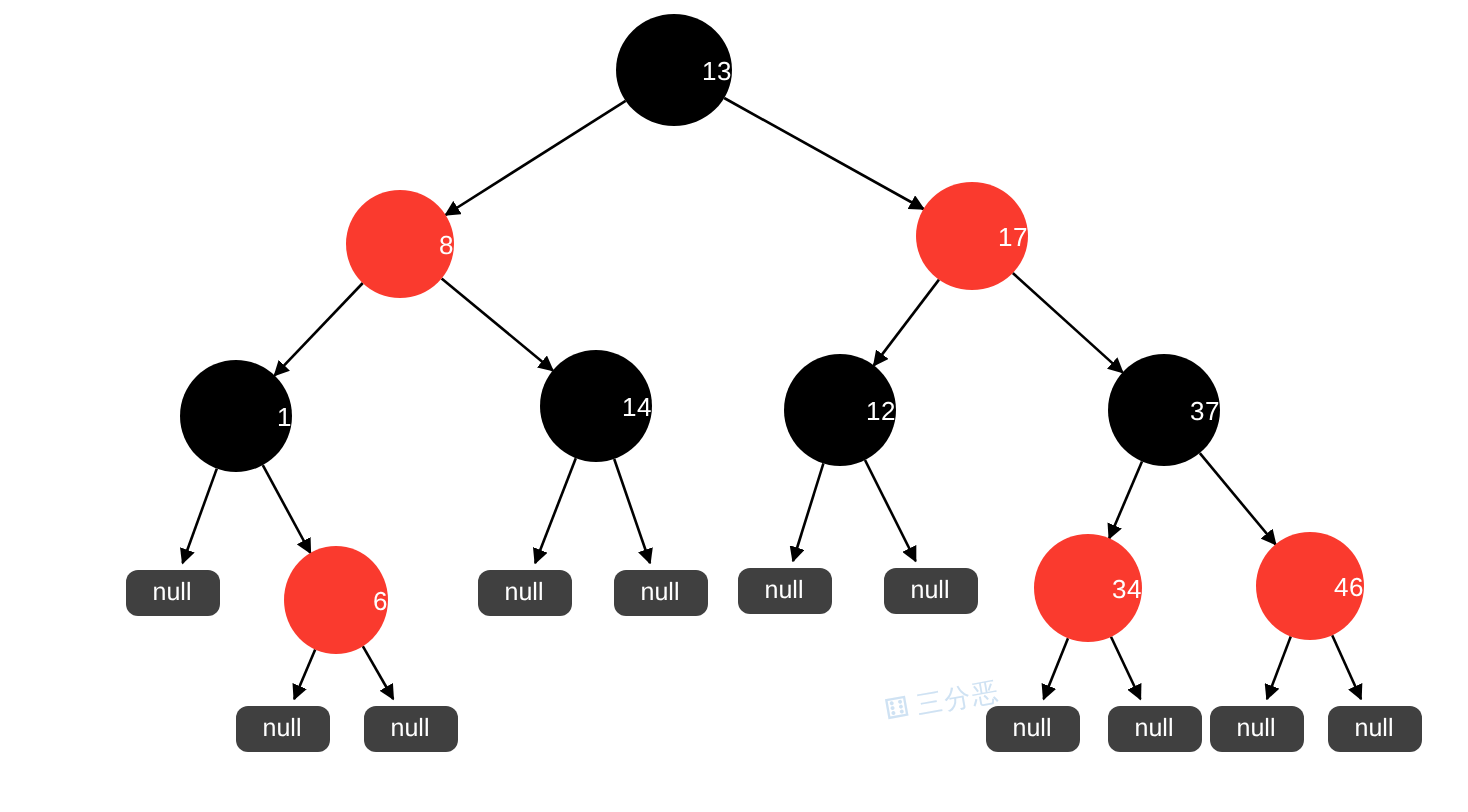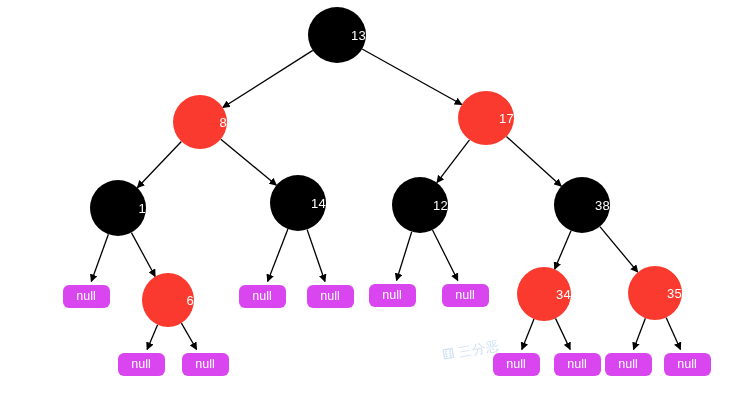--- a/index.html
+++ b/index.html
@@ -35,21 +35,21 @@
     font-size: 13px;
     line-height: 1;
     letter-spacing: 0.3px;
     z-index: 3;
   }
   .node.black { background: #000000; }
   .node.red   { background: #fa3a2e; }
 
   .leaf {
     position: absolute;
-    background: #d946ef;
+    background: #404040;
     color: #ffffff;
     border-radius: 6px;
     display: flex;
     align-items: center;
     justify-content: center;
     font-size: 12.5px;
     font-weight: normal;
     line-height: 1;
     z-index: 3;
   }
@@ -119,30 +119,30 @@
       <div class="node black" style="left: 90px; top: 180px; width: 56px; height: 56px;">
         <span>1</span>
       </div>
       <div class="node black" style="left: 270px; top: 175px; width: 56px; height: 56px;">
         <span>14</span>
       </div>
       <div class="node black" style="left: 392px; top: 177px; width: 56px; height: 56px;">
         <span>12</span>
       </div>
       <div class="node black" style="left: 554px; top: 177px; width: 56px; height: 56px;">
-        <span>38</span>
+        <span>37</span>
       </div>
       <div class="node red" style="left: 142px; top: 273px; width: 52px; height: 54px;">
         <span>6</span>
       </div>
       <div class="node red" style="left: 517px; top: 267px; width: 54px; height: 54px;">
         <span>34</span>
       </div>
       <div class="node red" style="left: 628px; top: 266px; width: 54px; height: 54px;">
-        <span>35</span>
+        <span>46</span>
       </div>
     </div>
   <div id="leaf-layer">
       <div class="leaf" style="left: 62.5px; top: 284.5px; width: 47px; height: 23px;">
         <span>null</span>
       </div>
       <div class="leaf" style="left: 238.5px; top: 284.5px; width: 47px; height: 23px;">
         <span>null</span>
       </div>
       <div class="leaf" style="left: 306.5px; top: 284.5px; width: 47px; height: 23px;">

